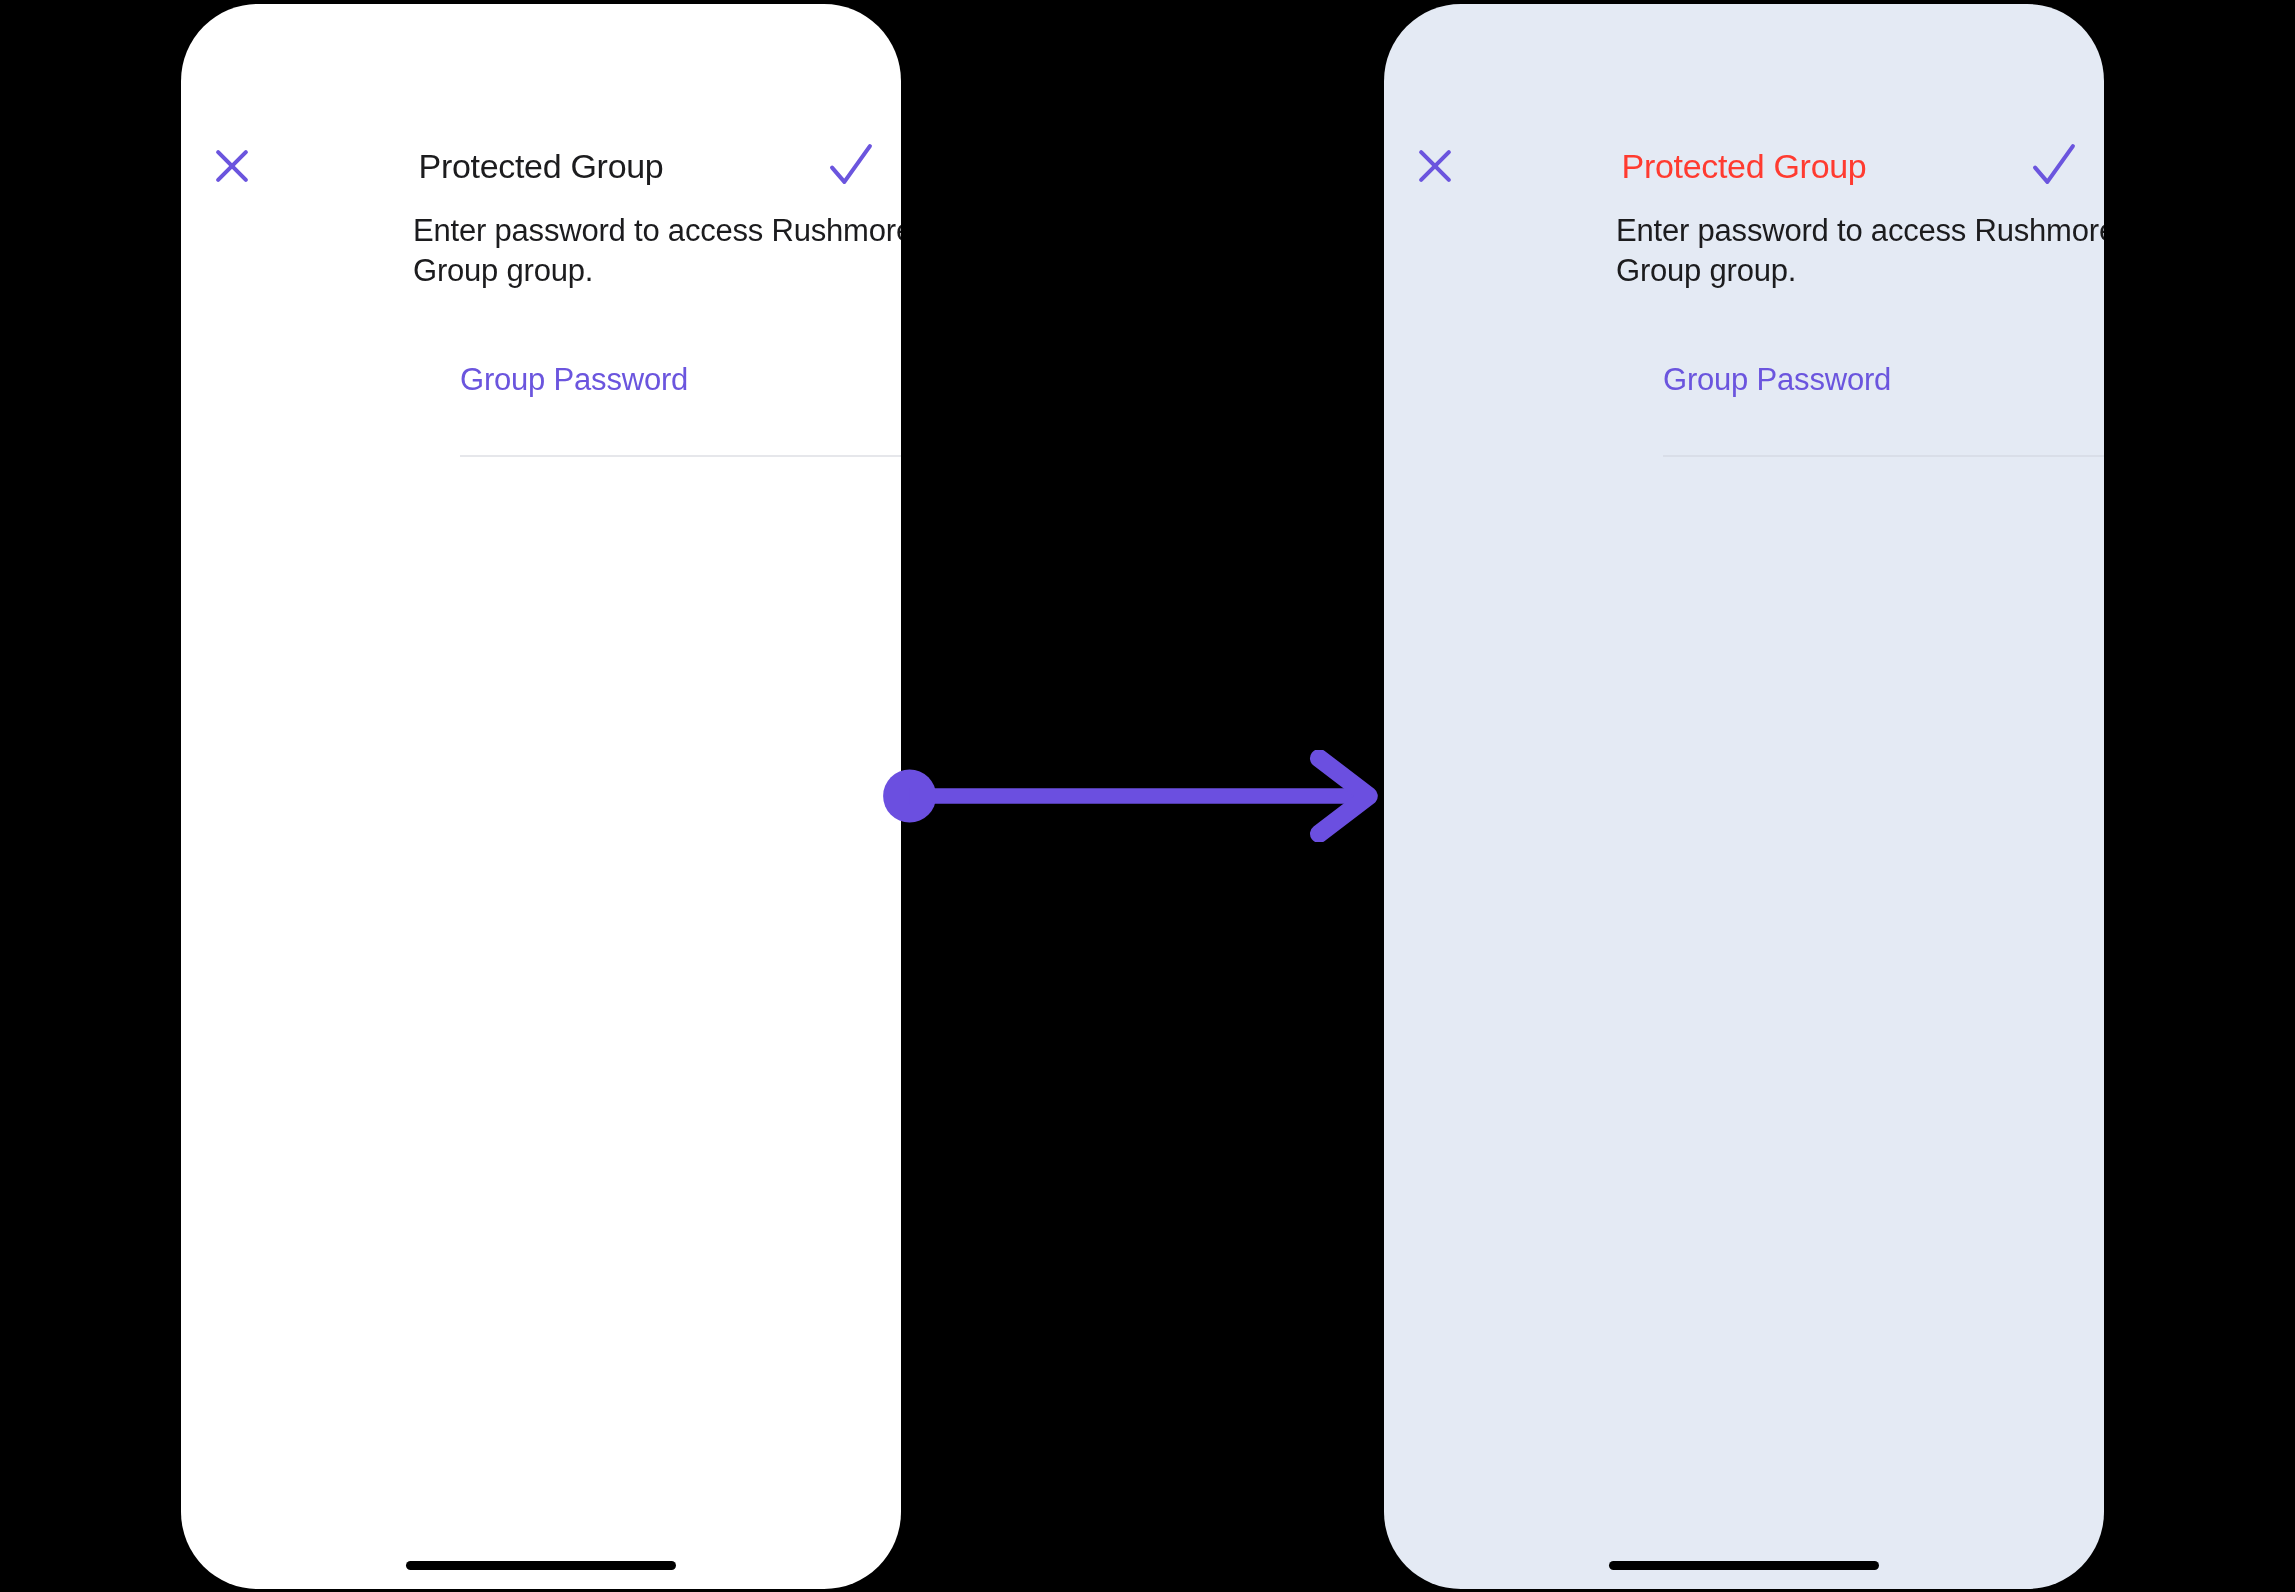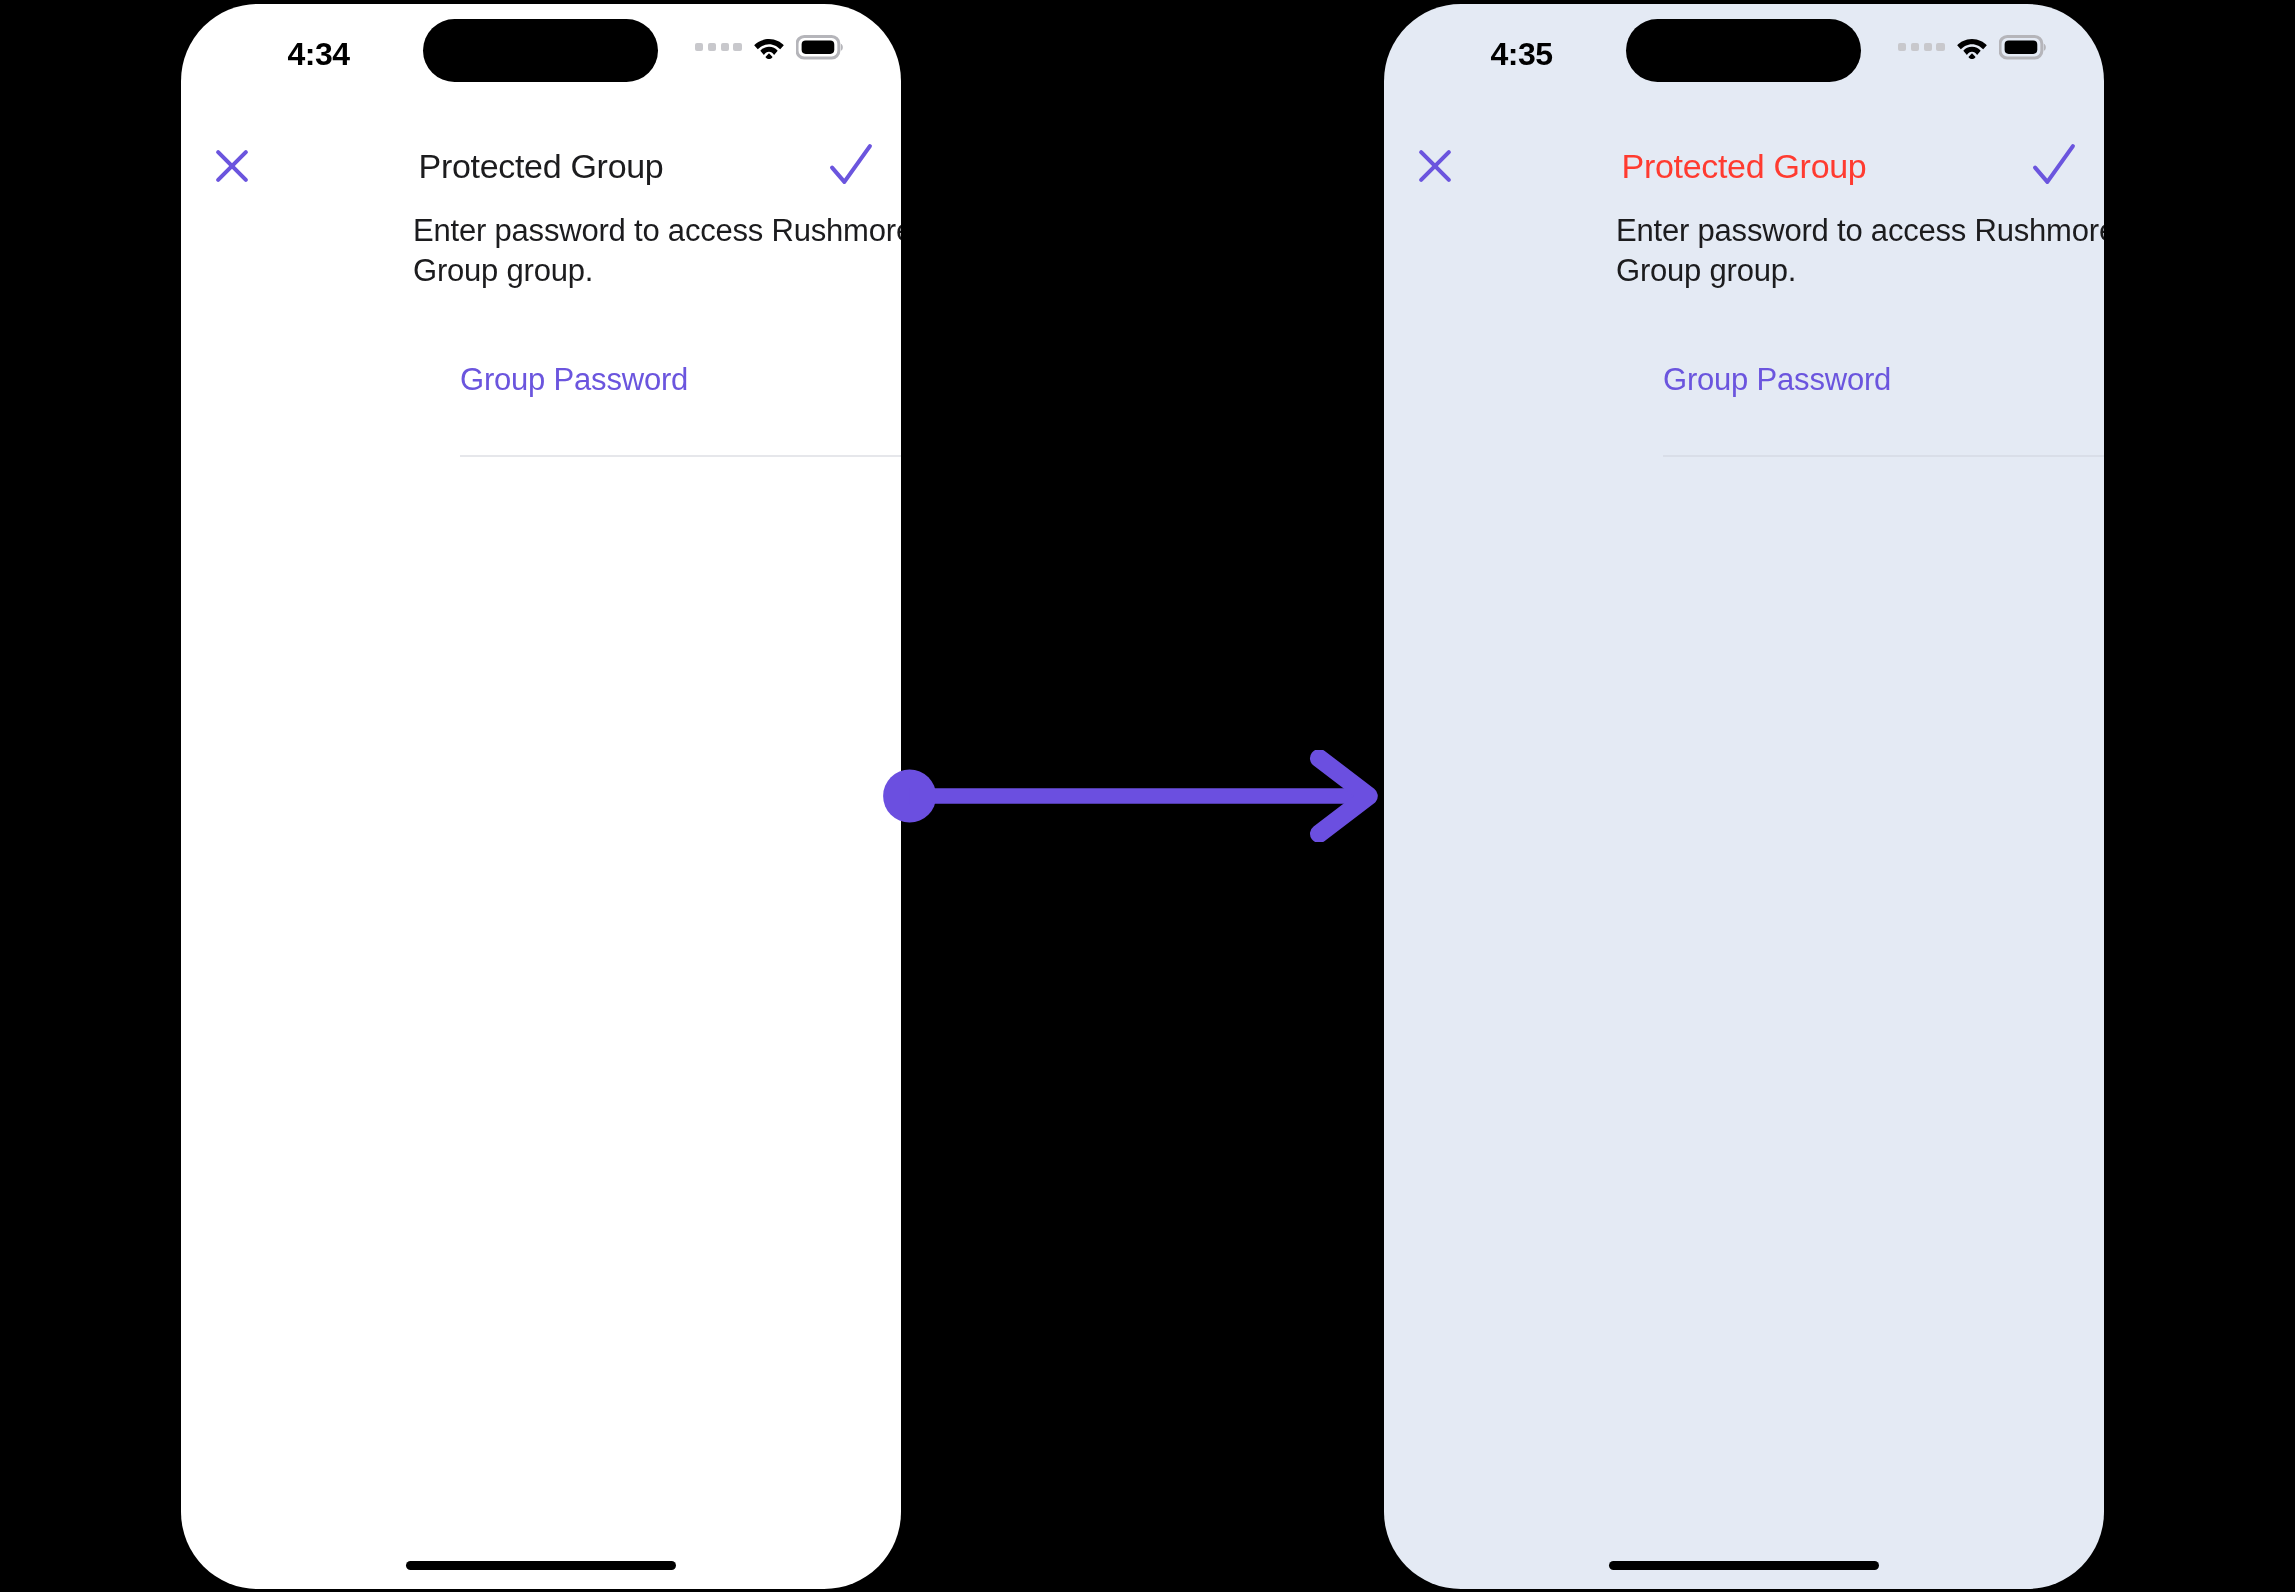--- a/index.html
+++ b/index.html
@@ -179,46 +179,20 @@
     top: 750px;
     width: 510px;
     height: 92px;
   }
 </style>
 </head>
 <body>
 
 <div class="phone" id="phone-left">
 
-  <div class="statusbar">
-    <div class="status-time">4:34</div>
-    <div class="dynamic-island"></div>
-    <div class="status-icons">
-      <span class="signal-dots">
-          <i></i>
-          <i></i>
-          <i></i>
-          <i></i>
-        </span>
-      <span>
-        <svg class="wifi-icon" viewBox="0 0 62 46">
-          <path d="M31 6 C18 6 8 12 2 18 L9 26 C14 21 22 16 31 16 C40 16 48 21 53 26 L60 18 C54 12 44 6 31 6 Z" fill="#000"></path>
-          <path d="M31 21 C24 21 18 24 14 29 L21 37 C24 33 27 31 31 31 C35 31 38 33 41 37 L48 29 C44 24 38 21 31 21 Z" fill="#000"></path>
-          <path d="M31 34 L24 41 C26 44 28 45 31 45 C34 45 36 44 38 41 Z" fill="#000"></path>
-        </svg>
-      </span>
-      <span>
-        <svg class="battery-icon" viewBox="0 0 96 48">
-          <rect x="2" y="3" width="82" height="42" rx="14" ry="14" fill="none" stroke="#B5B5BA" stroke-width="6"></rect>
-          <rect x="11" y="11" width="64" height="26" rx="8" ry="8" fill="#000"></rect>
-          <path d="M88 17 C93 19 93 29 88 31 Z" fill="#B5B5BA"></path>
-        </svg>
-      </span>
-    </div>
-  </div>
 
   <div class="navbar">
     <span class="nav-close">
       <svg viewBox="0 0 78 78" width="40" height="40">
         <path d="M12 12 L66 66 M66 12 L12 66" stroke="#6B55DE" stroke-width="8" stroke-linecap="round"></path>
       </svg>
     </span>
     <div class="nav-title">Protected Group</div>
     <span class="nav-confirm">
       <svg viewBox="0 0 86 90" width="44" height="46">
@@ -240,46 +214,20 @@
 <div id="transition-arrow">
   <svg viewBox="0 0 1000 180" width="510" height="92">
     <circle cx="62" cy="90" r="52" fill="#6B4FE0"></circle>
     <line x1="62" y1="90" x2="950" y2="90" stroke="#6B4FE0" stroke-width="30"></line>
     <path d="M865 16 L962 90 L865 164" fill="none" stroke="#6B4FE0" stroke-width="36" stroke-linecap="round" stroke-linejoin="round"></path>
   </svg>
 </div>
 
 <div class="phone" id="phone-right">
 
-  <div class="statusbar">
-    <div class="status-time">4:35</div>
-    <div class="dynamic-island"></div>
-    <div class="status-icons">
-      <span class="signal-dots">
-          <i></i>
-          <i></i>
-          <i></i>
-          <i></i>
-        </span>
-      <span>
-        <svg class="wifi-icon" viewBox="0 0 62 46">
-          <path d="M31 6 C18 6 8 12 2 18 L9 26 C14 21 22 16 31 16 C40 16 48 21 53 26 L60 18 C54 12 44 6 31 6 Z" fill="#000"></path>
-          <path d="M31 21 C24 21 18 24 14 29 L21 37 C24 33 27 31 31 31 C35 31 38 33 41 37 L48 29 C44 24 38 21 31 21 Z" fill="#000"></path>
-          <path d="M31 34 L24 41 C26 44 28 45 31 45 C34 45 36 44 38 41 Z" fill="#000"></path>
-        </svg>
-      </span>
-      <span>
-        <svg class="battery-icon" viewBox="0 0 96 48">
-          <rect x="2" y="3" width="82" height="42" rx="14" ry="14" fill="none" stroke="#B5B5BA" stroke-width="6"></rect>
-          <rect x="11" y="11" width="64" height="26" rx="8" ry="8" fill="#000"></rect>
-          <path d="M88 17 C93 19 93 29 88 31 Z" fill="#B5B5BA"></path>
-        </svg>
-      </span>
-    </div>
-  </div>
 
   <div class="navbar">
     <span class="nav-close">
       <svg viewBox="0 0 78 78" width="40" height="40">
         <path d="M12 12 L66 66 M66 12 L12 66" stroke="#6B55DE" stroke-width="8" stroke-linecap="round"></path>
       </svg>
     </span>
     <div class="nav-title">Protected Group</div>
     <span class="nav-confirm">
       <svg viewBox="0 0 86 90" width="44" height="46">

